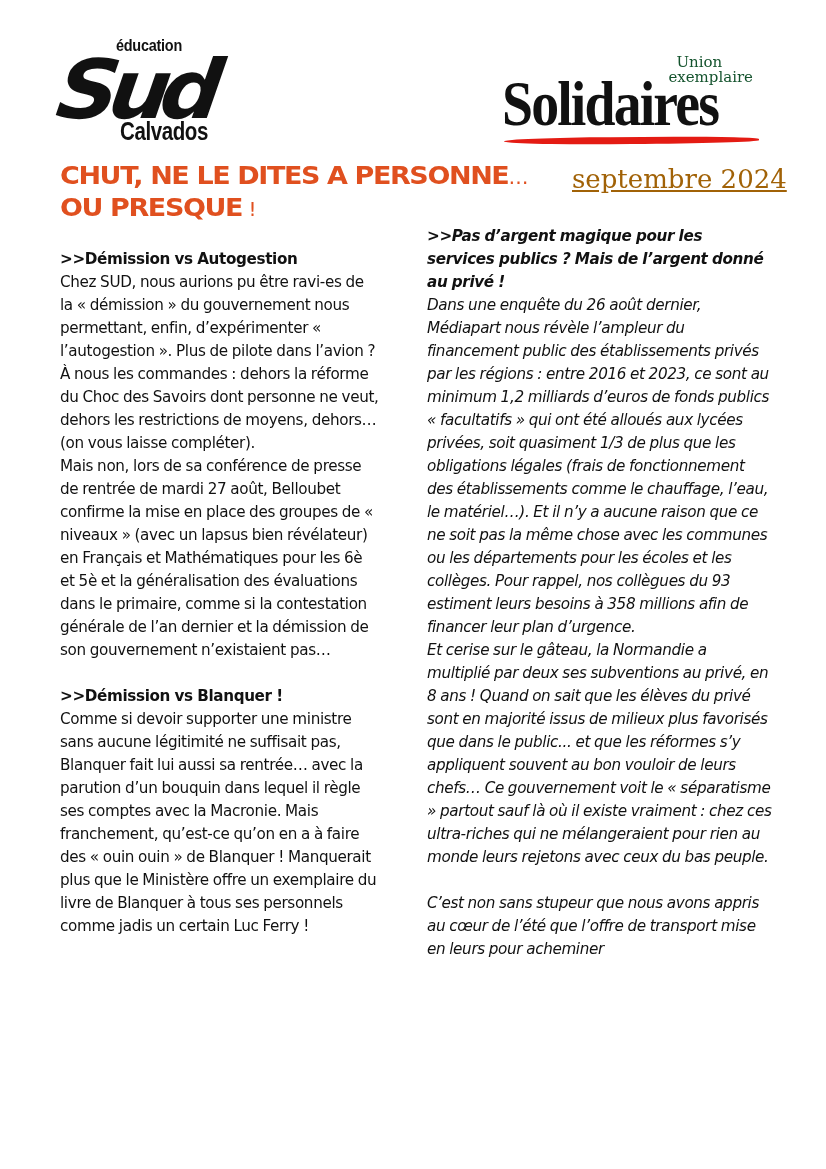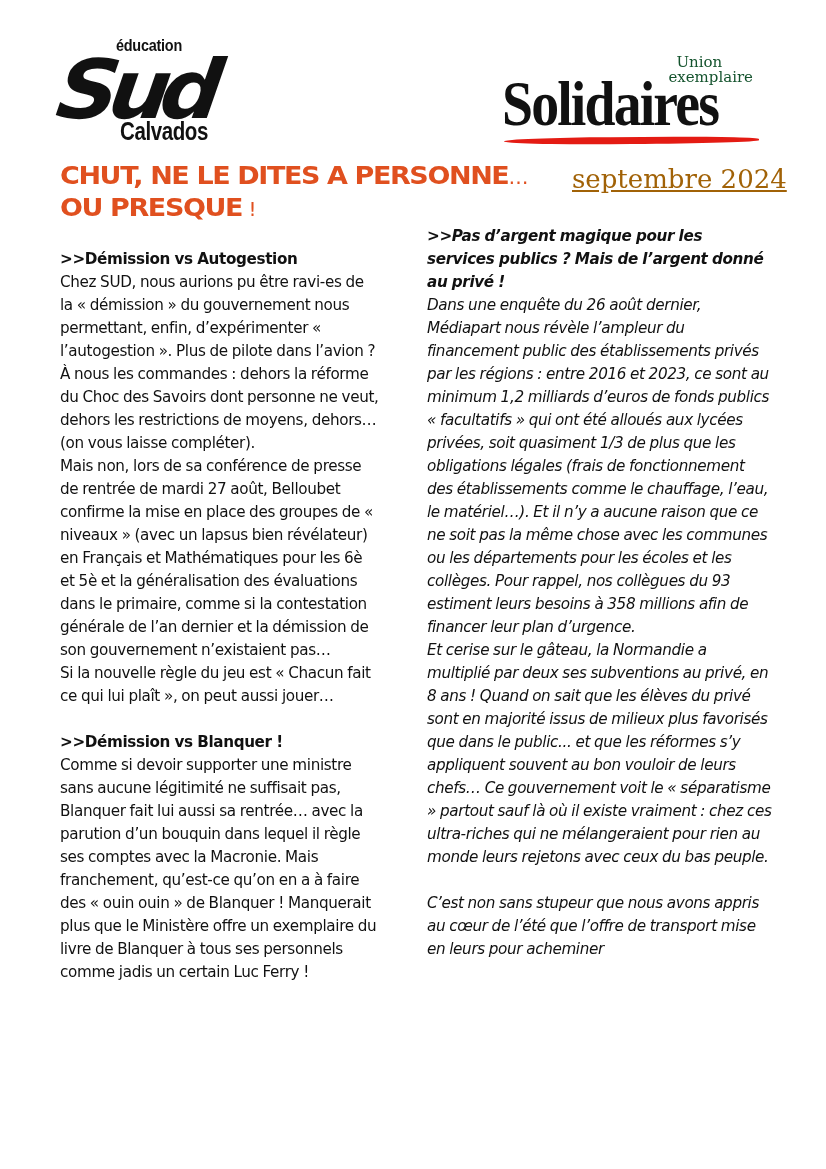--- a/index.html
+++ b/index.html
@@ -54,21 +54,20 @@
   <div class="title">
     <div><span>Chut, ne le dites a personne</span><span class="small">…</span></div>
     <div><span>ou presque</span><span class="small"> !</span></div>
   </div>
   <div class="date">septembre 2024</div>
 
   <div class="col col-left">
     <div class="section-title">&gt;&gt;Démission vs Autogestion</div>
     <p class="para">Chez SUD, nous aurions pu être ravi-es de la « démission » du gouvernement nous permettant, enfin, d’expérimenter « l’autogestion ». Plus de pilote dans l’avion ? À nous les commandes : dehors la réforme du Choc des Savoirs dont personne ne veut, dehors les restrictions de moyens, dehors… (on vous laisse compléter).</p>
     <p class="para">Mais non, lors de sa conférence de presse de rentrée de mardi 27 août, Belloubet confirme la mise en place des groupes de « niveaux » (avec un lapsus bien révélateur) en Français et Mathématiques pour les 6è et 5è et la généralisation des évaluations dans le primaire, comme si la contestation générale de l’an dernier et la démission de son gouvernement n’existaient pas…</p>
-    <p class="para">Si la nouvelle règle du jeu est « Chacun fait ce qui lui plaît », on peut aussi jouer…</p>
     <div class="gap"></div>
     <div class="section-title">&gt;&gt;Démission vs Blanquer !</div>
     <p class="para">Comme si devoir supporter une ministre sans aucune légitimité ne suffisait pas, Blanquer fait lui aussi sa rentrée… avec la parution d’un bouquin dans lequel il règle ses comptes avec la Macronie. Mais franchement, qu’est-ce qu’on en a à faire des « ouin ouin » de Blanquer ! Manquerait plus que le Ministère offre un exemplaire du livre de Blanquer à tous ses personnels comme jadis un certain Luc Ferry !</p>
   </div>
 
   <div class="col col-right">
     <div class="section-title">&gt;&gt;Pas d’argent magique pour les services publics ? Mais de l’argent donné au privé !</div>
     <p class="para">Dans une enquête du 26 août dernier, Médiapart nous révèle l’ampleur du financement public des établissements privés par les régions : entre 2016 et 2023, ce sont au minimum 1,2 milliards d’euros de fonds publics « facultatifs » qui ont été alloués aux lycées privées, soit quasiment 1/3 de plus que les obligations légales (frais de fonctionnement des établissements comme le chauffage, l’eau, le matériel…). Et il n’y a aucune raison que ce ne soit pas la même chose avec les communes ou les départements pour les écoles et les collèges. Pour rappel, nos collègues du 93 estiment leurs besoins à 358 millions afin de financer leur plan d’urgence.</p>
     <p class="para">Et cerise sur le gâteau, la Normandie a multiplié par deux ses subventions au privé, en 8 ans ! Quand on sait que les élèves du privé sont en majorité issus de milieux plus favorisés que dans le public... et que les réformes s’y appliquent souvent au bon vouloir de leurs chefs… Ce gouvernement voit le « séparatisme » partout sauf là où il existe vraiment : chez ces ultra-riches qui ne mélangeraient pour rien au monde leurs rejetons avec ceux du bas peuple.</p>
     <div class="gap"></div>

